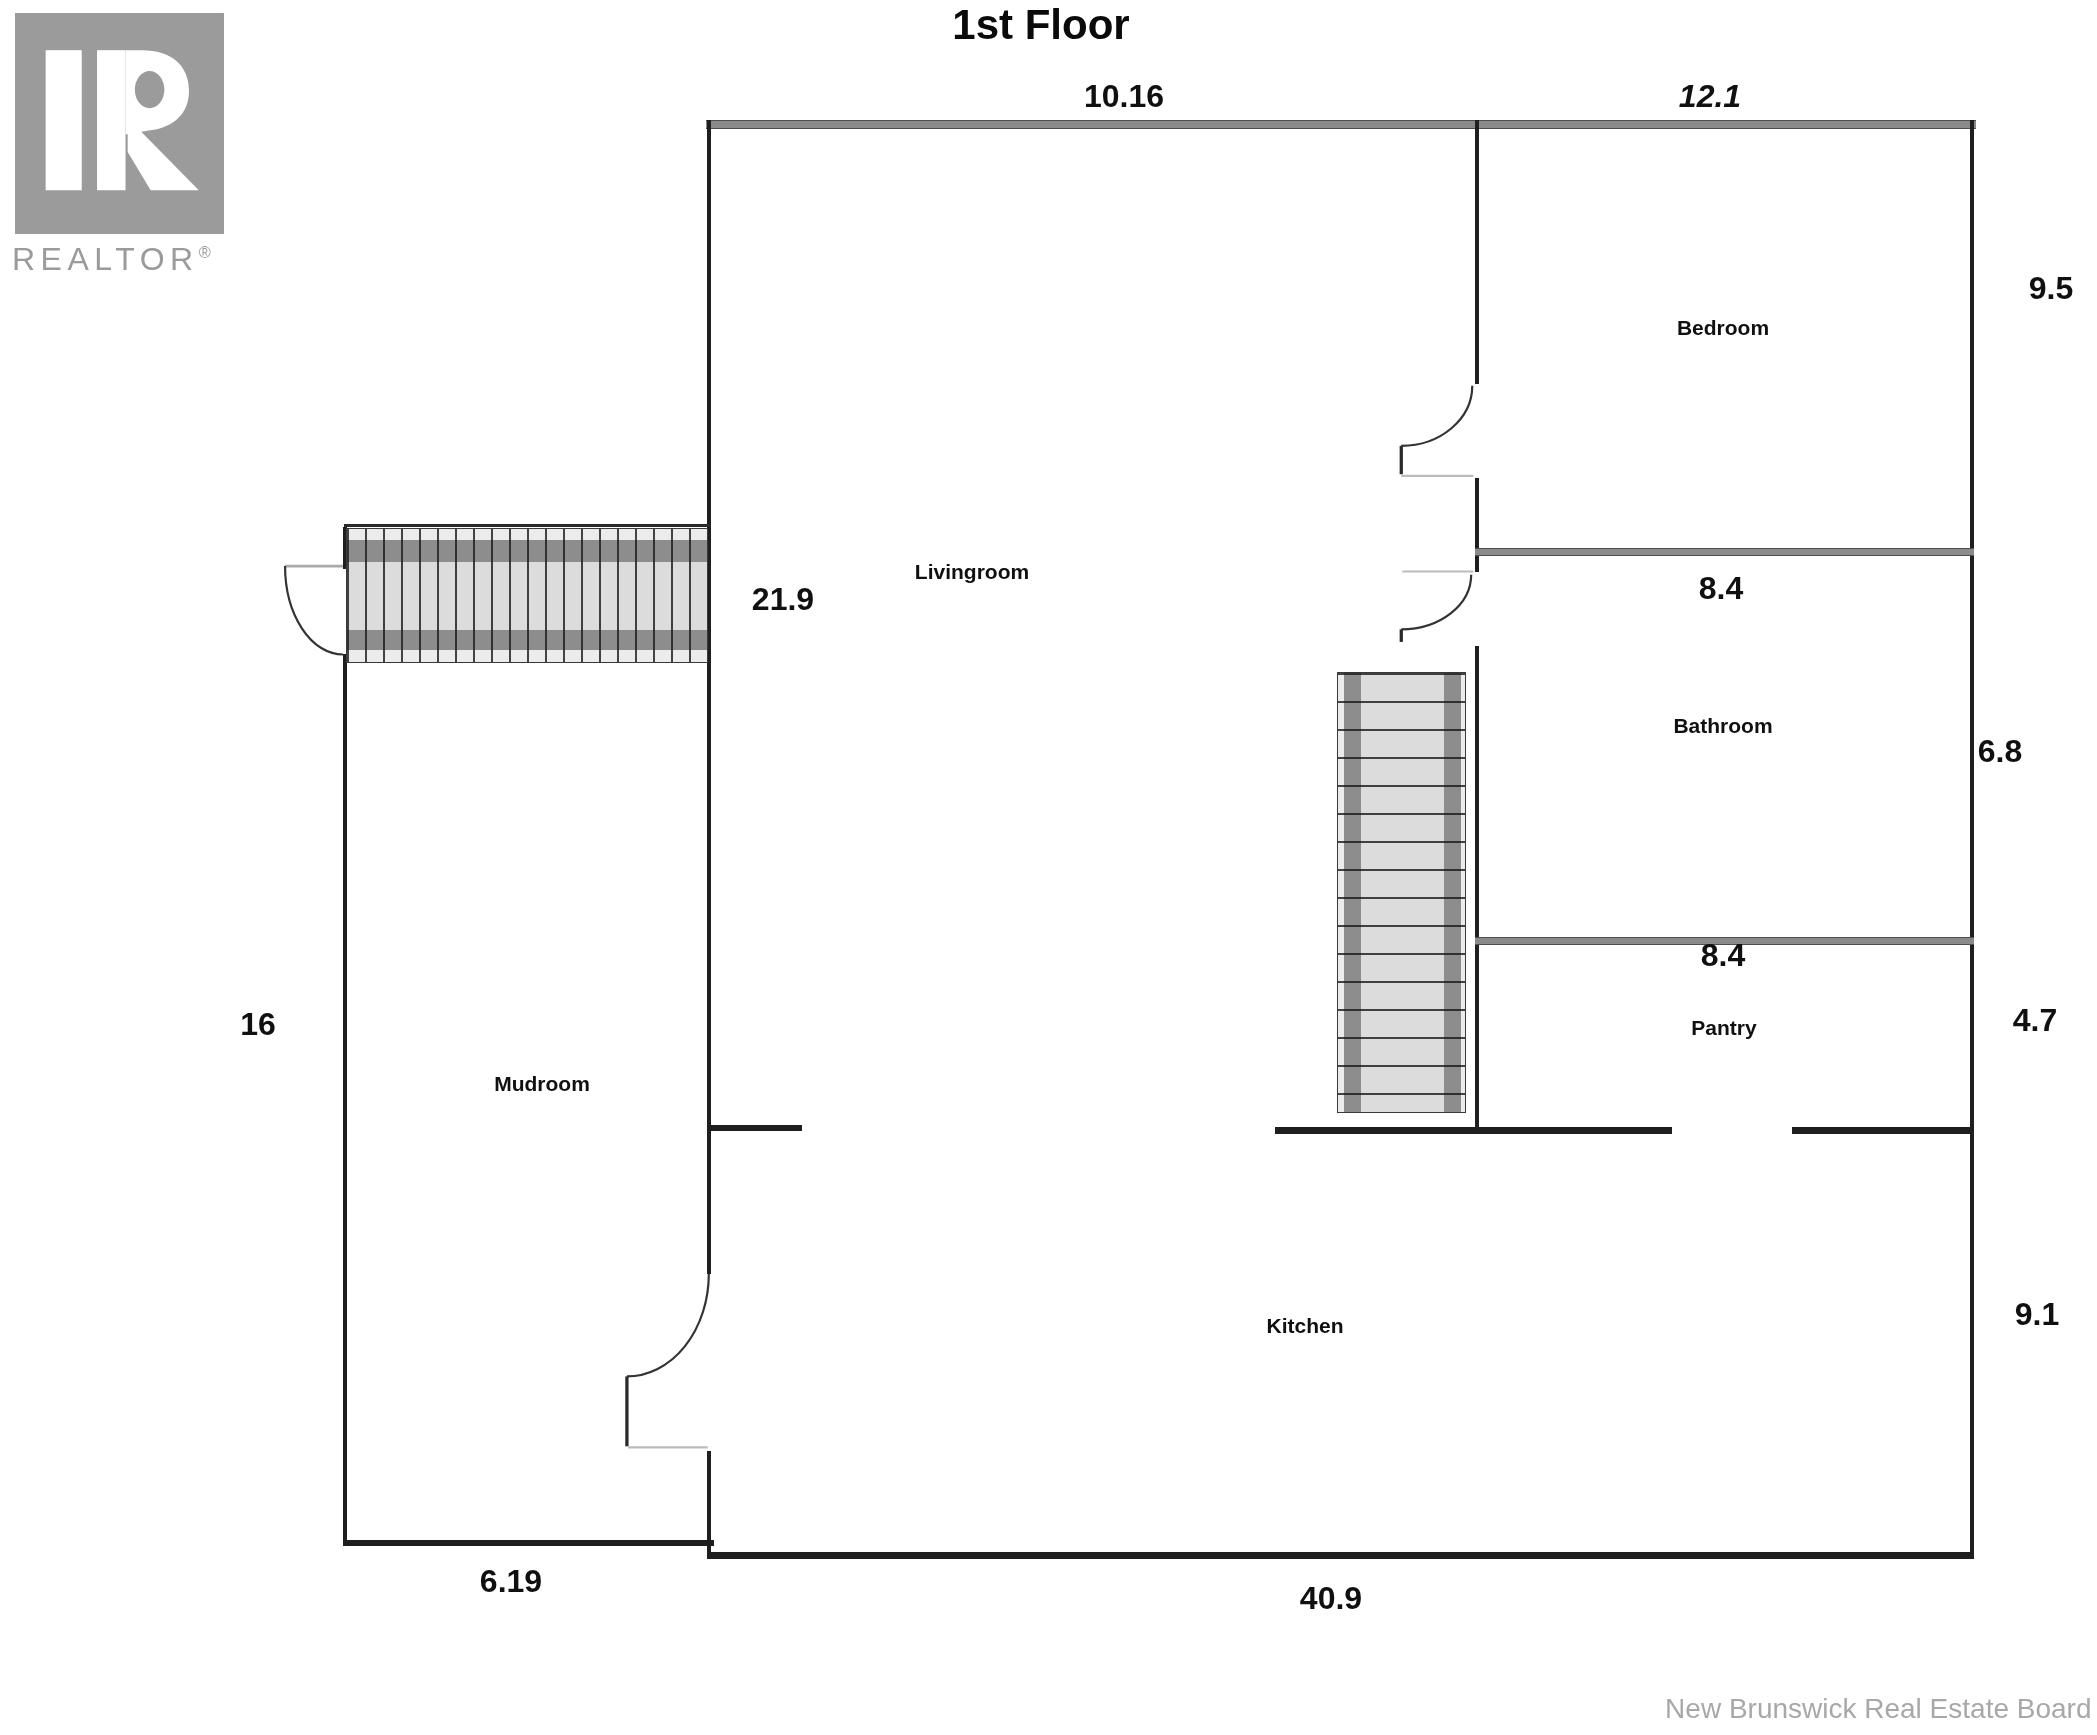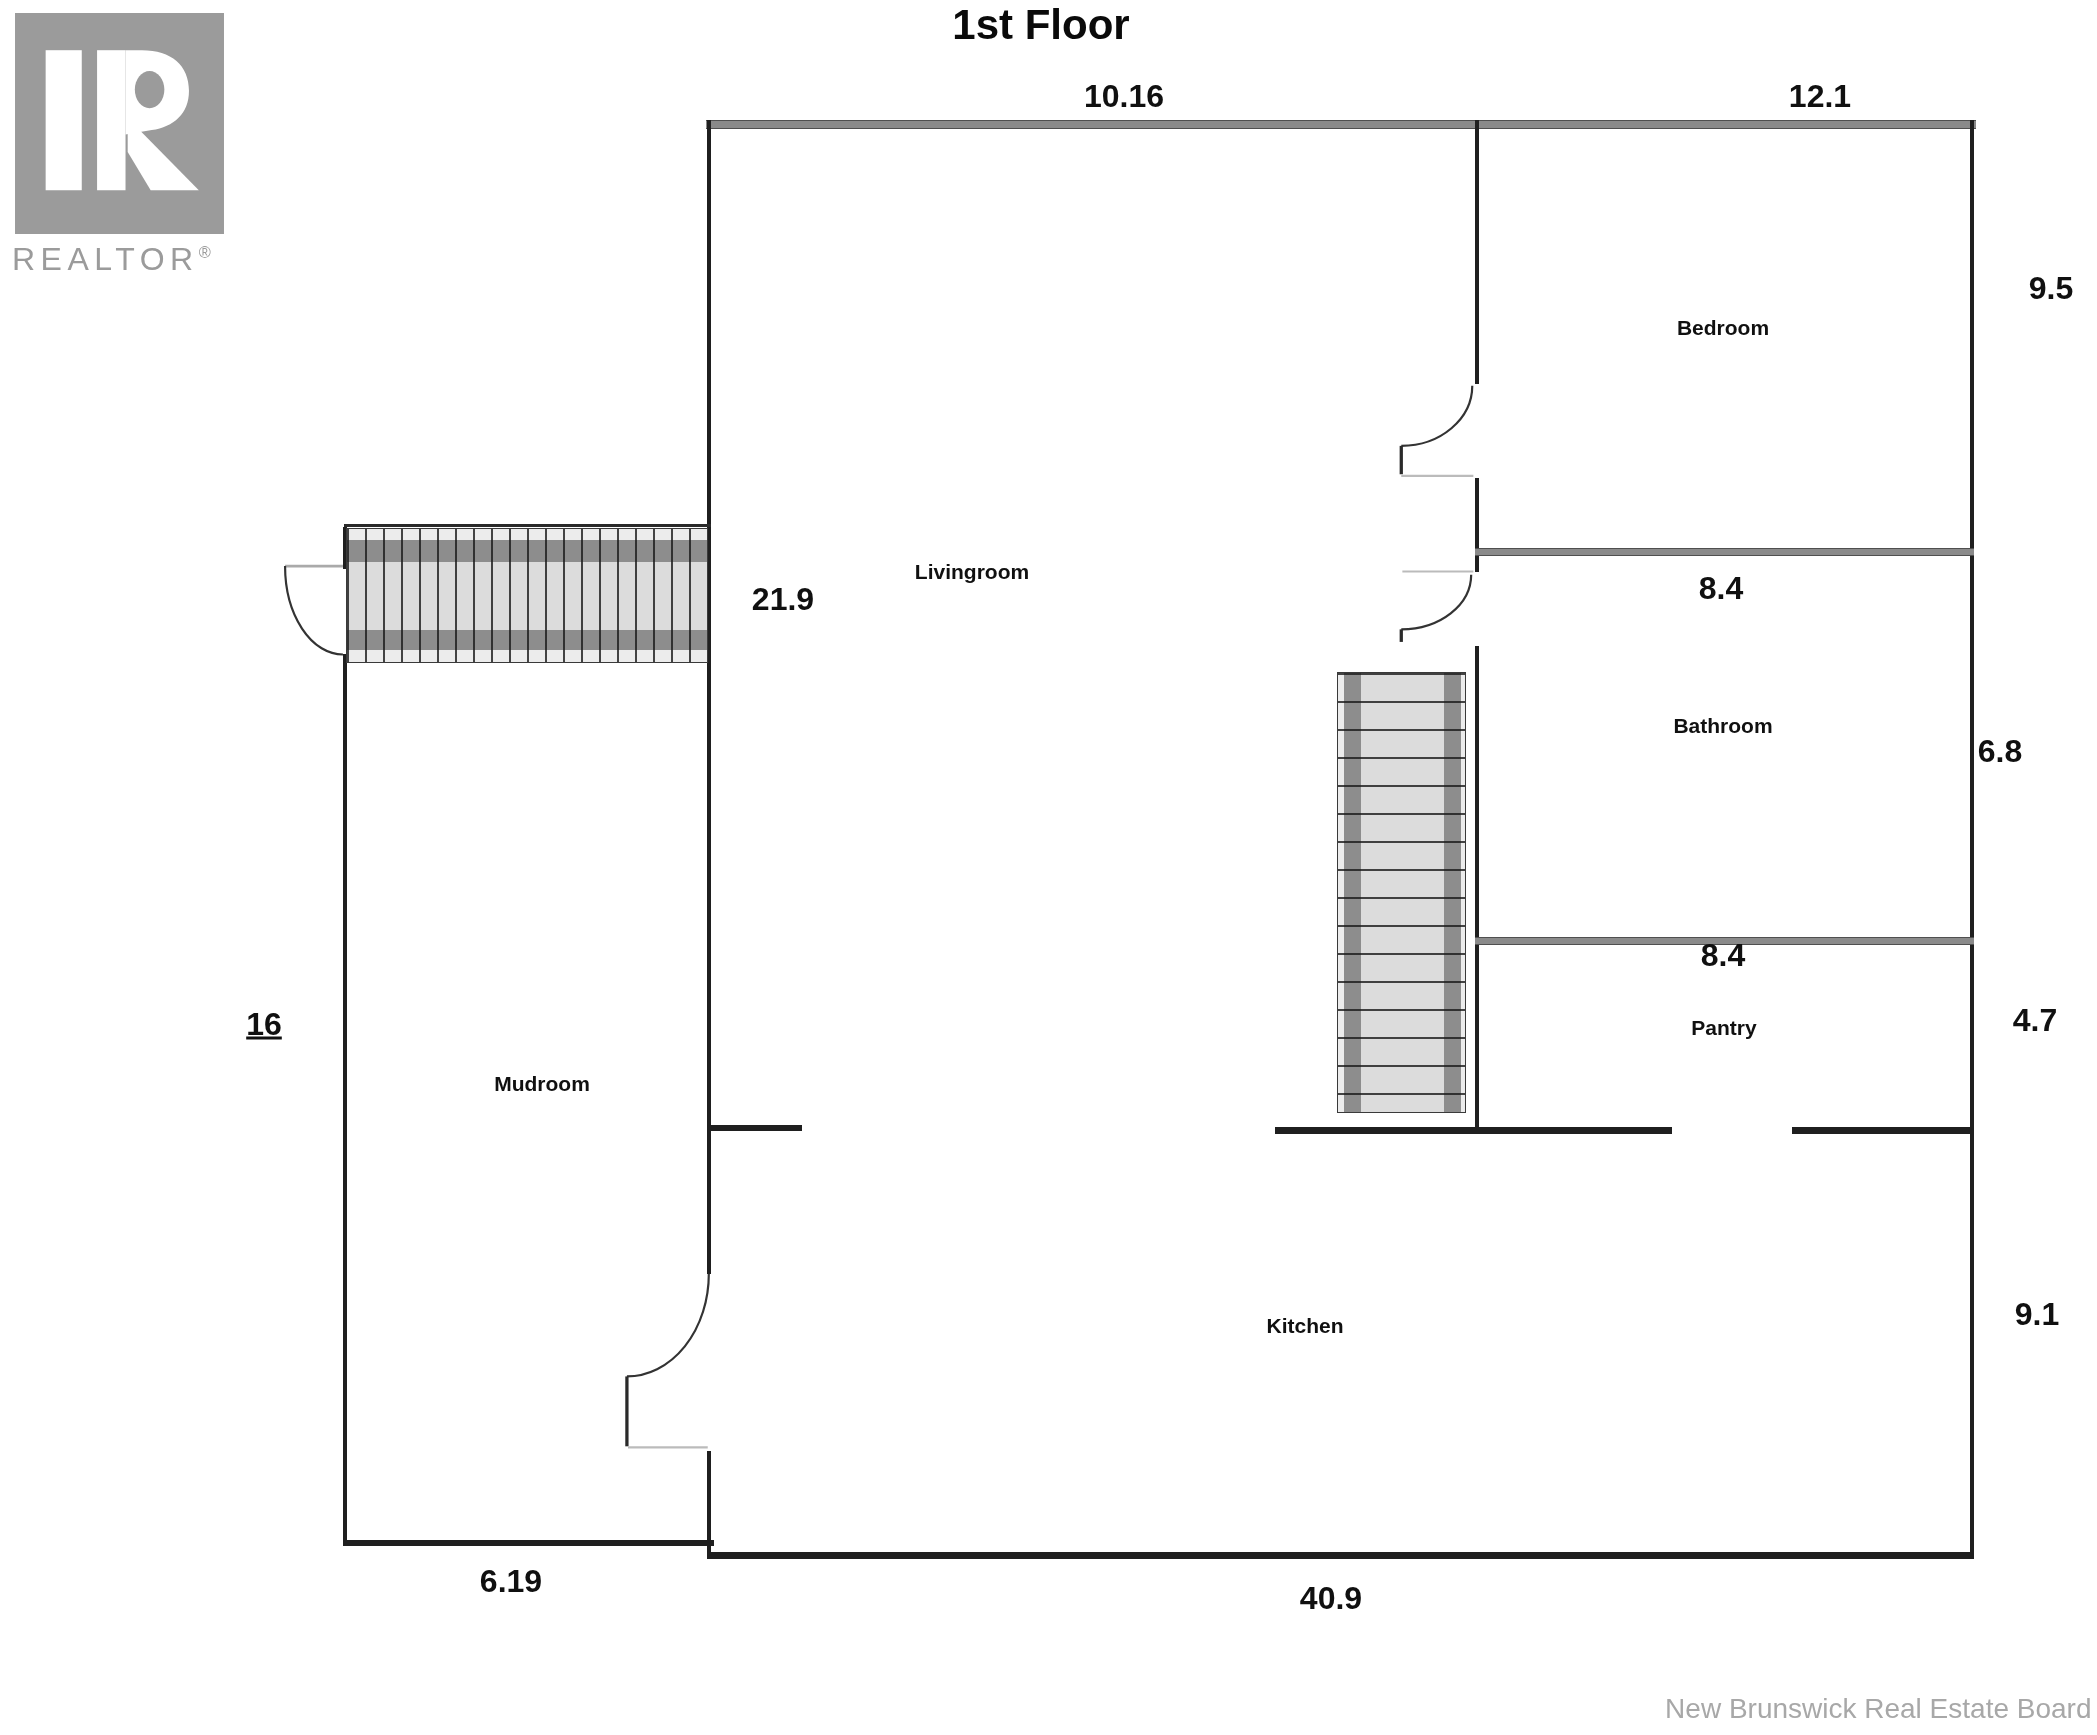--- a/index.html
+++ b/index.html
@@ -134,28 +134,28 @@
   </svg>
 
   <div class="room-label" style="left:972px;top:536px;margin-top:36px;">Livingroom</div>
   <div class="room-label" style="left:1723px;top:328px;">Bedroom</div>
   <div class="room-label" style="left:1723px;top:726px;">Bathroom</div>
   <div class="room-label" style="left:1724px;top:1028px;">Pantry</div>
   <div class="room-label" style="left:1305px;top:1326px;">Kitchen</div>
   <div class="room-label" style="left:542px;top:1084px;">Mudroom</div>
 
   <div class="dim-label" style="left:1124px;top:96px;">10.16</div>
-  <div class="dim-label" style="left:1820px;top:96px;">12.1</div>
+  <div class="dim-label" style="left:1710px;top:96px;font-style:italic;">12.1</div>
   <div class="dim-label" style="left:2051px;top:288px;">9.5</div>
   <div class="dim-label" style="left:783px;top:599px;">21.9</div>
   <div class="dim-label" style="left:1721px;top:588px;">8.4</div>
   <div class="dim-label" style="left:2000px;top:751px;text-align:right;">6.8</div>
   <div class="dim-label" style="left:1723px;top:955px;">8.4</div>
   <div class="dim-label" style="left:2035px;top:1020px;">4.7</div>
-  <div class="dim-label" style="left:264px;top:1024px;text-decoration:underline;">16</div>
+  <div class="dim-label" style="left:258px;top:1024px;">16</div>
   <div class="dim-label" style="left:2037px;top:1314px;">9.1</div>
   <div class="dim-label" style="left:511px;top:1581px;">6.19</div>
   <div class="dim-label" style="left:1331px;top:1598px;">40.9</div>
 
   <div class="attribution">New Brunswick Real Estate Board</div>
 
 </div>
 
 
 </body></html>

